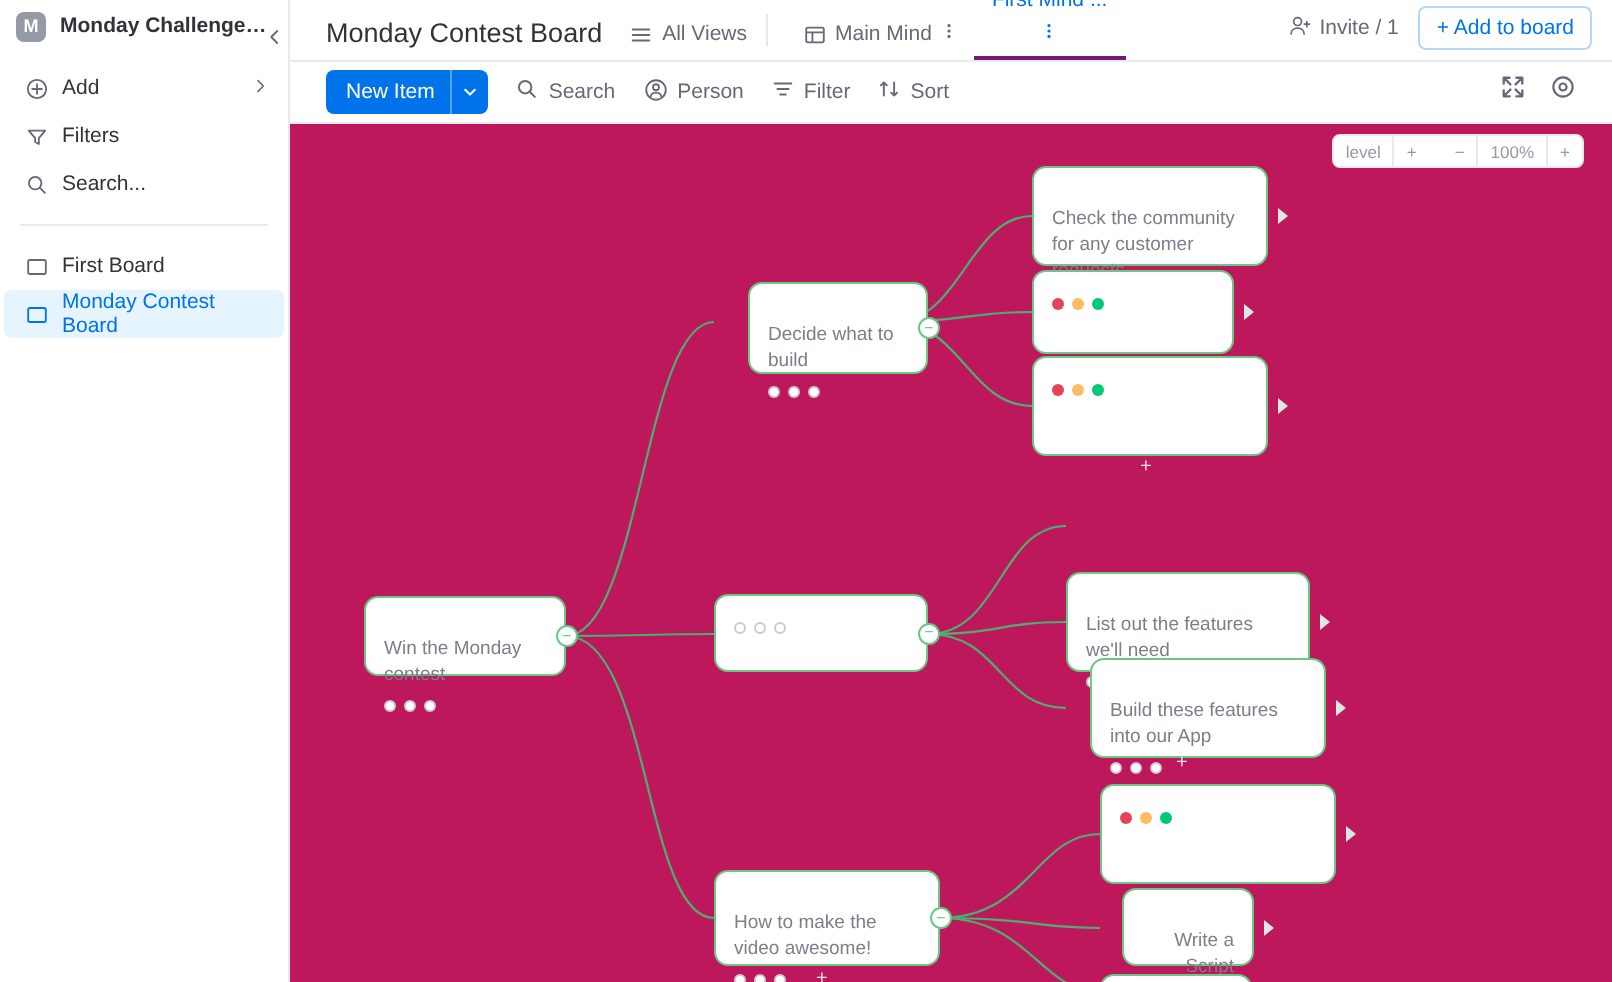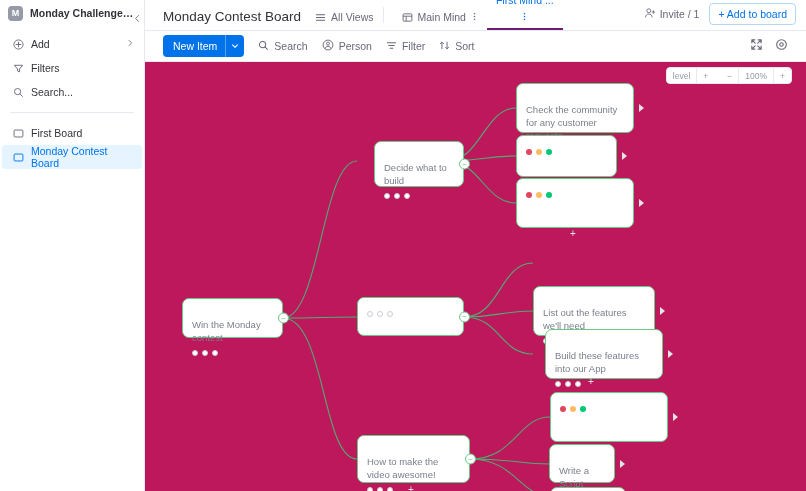--- a/index.html
+++ b/index.html
@@ -497,21 +497,21 @@
             <div class="collapse-handle">−</div>
           </div>
           <div class="node" style="left: 405px; top: 330px; width: 118px; height: 50px;">
             <div class="dots">
               <span class="dot" style="background: rgb(226, 68, 92);"></span>
               <span class="dot" style="background: rgb(253, 188, 100);"></span>
               <span class="dot" style="background: rgb(0, 200, 117);"></span>
             </div>
             <div class="expand-arrow"></div>
           </div>
-          <div class="node" style="left: 404px; top: 382px; width: 66px; height: 39px;">
+          <div class="node" style="left: 416px; top: 382px; width: 66px; height: 39px; text-align: right;">
             <div class="txt">Write a Script</div>
             <div class="dots">
               <span class="dot" style="background: rgb(226, 68, 92);"></span>
               <span class="dot" style="background: rgb(253, 188, 100);"></span>
               <span class="dot" style="background: rgb(0, 200, 117);"></span>
             </div>
             <div class="expand-arrow"></div>
           </div>
           <div class="node" style="left: 405px; top: 425px; width: 76px; height: 30px;">
             <div class="txt"></div>

